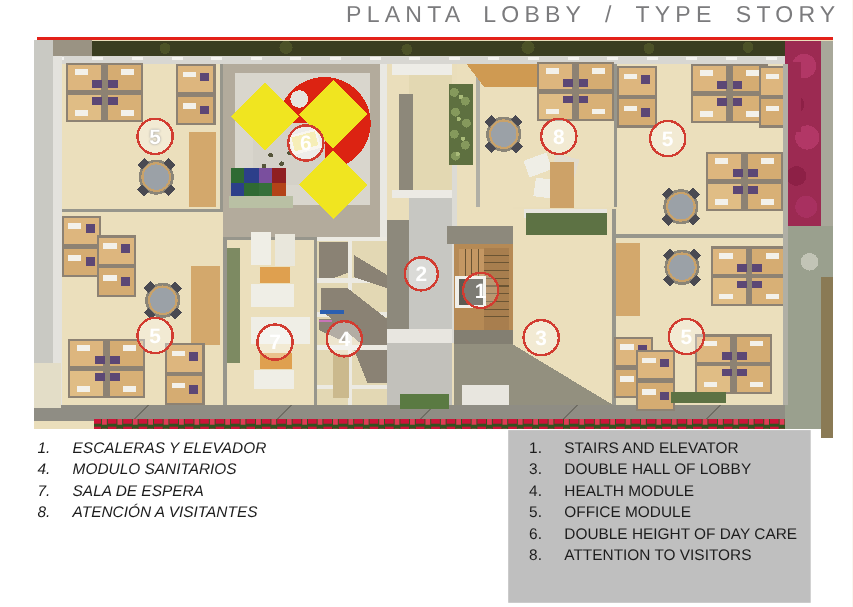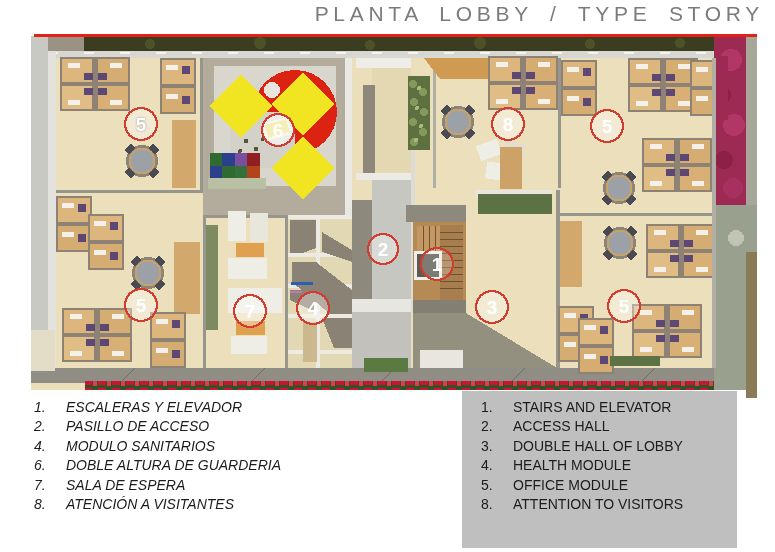--- a/index.html
+++ b/index.html
@@ -417,27 +417,25 @@
 <g>
       <circle cx="624" cy="306" r="16" fill="#ffffff" fill-opacity="0.35" stroke="#d23c31" stroke-width="2.2"></circle>
 <text x="624" y="312.5" font-size="19" font-weight="bold" fill="#ffffff" text-anchor="middle">5</text>
     </g>
 </svg>
 
 <div class="graybox"></div>
 
 <div class="legend" style="left:34px;top:398px;font-style:italic;">
 <div class="row"><span class="num">1.</span>ESCALERAS Y ELEVADOR</div>
-<div class="row"><span class="num">2.</span>PASILLO DE ACCESO</div>
 <div class="row"><span class="num">4.</span>MODULO SANITARIOS</div>
-<div class="row"><span class="num">6.</span>DOBLE ALTURA DE GUARDERIA</div>
 <div class="row"><span class="num">7.</span>SALA DE ESPERA</div>
 <div class="row"><span class="num">8.</span>ATENCIÓN A VISITANTES</div>
 </div>
 
 <div class="legend" style="left:481px;top:398px;">
 <div class="row"><span class="num">1.</span>STAIRS AND ELEVATOR</div>
-<div class="row"><span class="num">2.</span>ACCESS HALL</div>
 <div class="row"><span class="num">3.</span>DOUBLE HALL OF LOBBY</div>
 <div class="row"><span class="num">4.</span>HEALTH MODULE</div>
 <div class="row"><span class="num">5.</span>OFFICE MODULE</div>
+<div class="row"><span class="num">6.</span>DOUBLE HEIGHT OF DAY CARE</div>
 <div class="row"><span class="num">8.</span>ATTENTION TO VISITORS</div>
 </div>
 
 </body></html>

